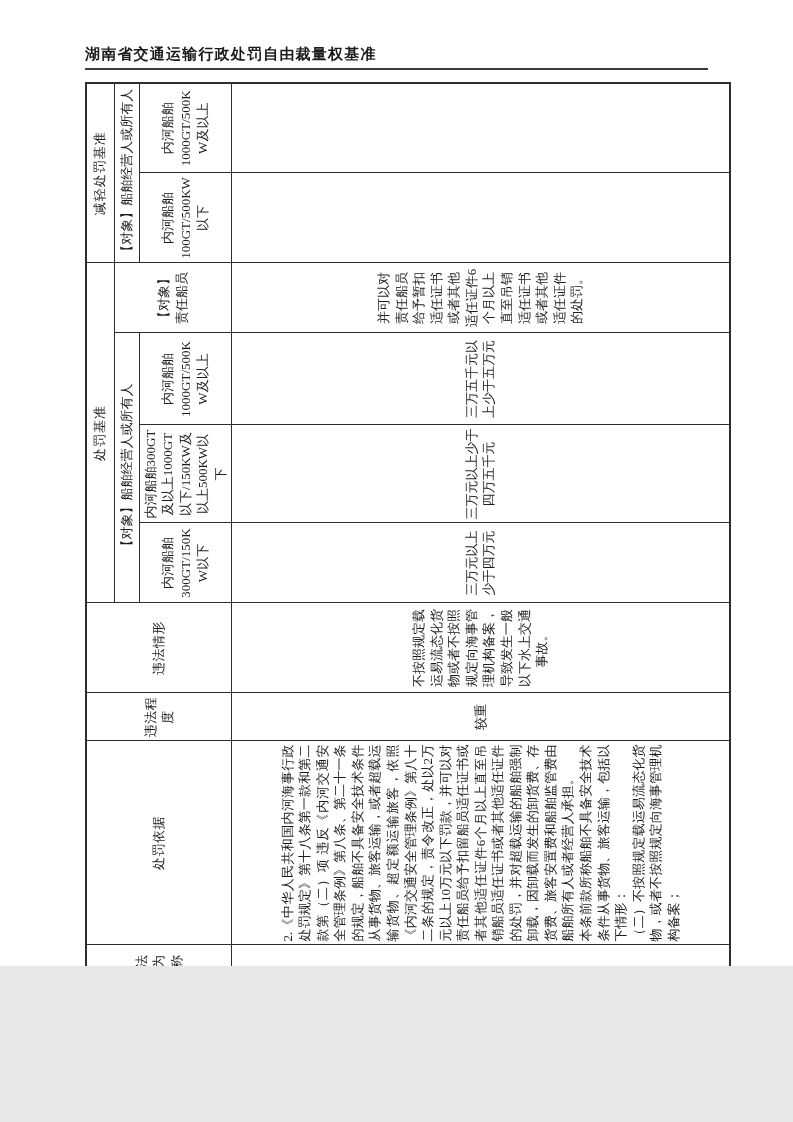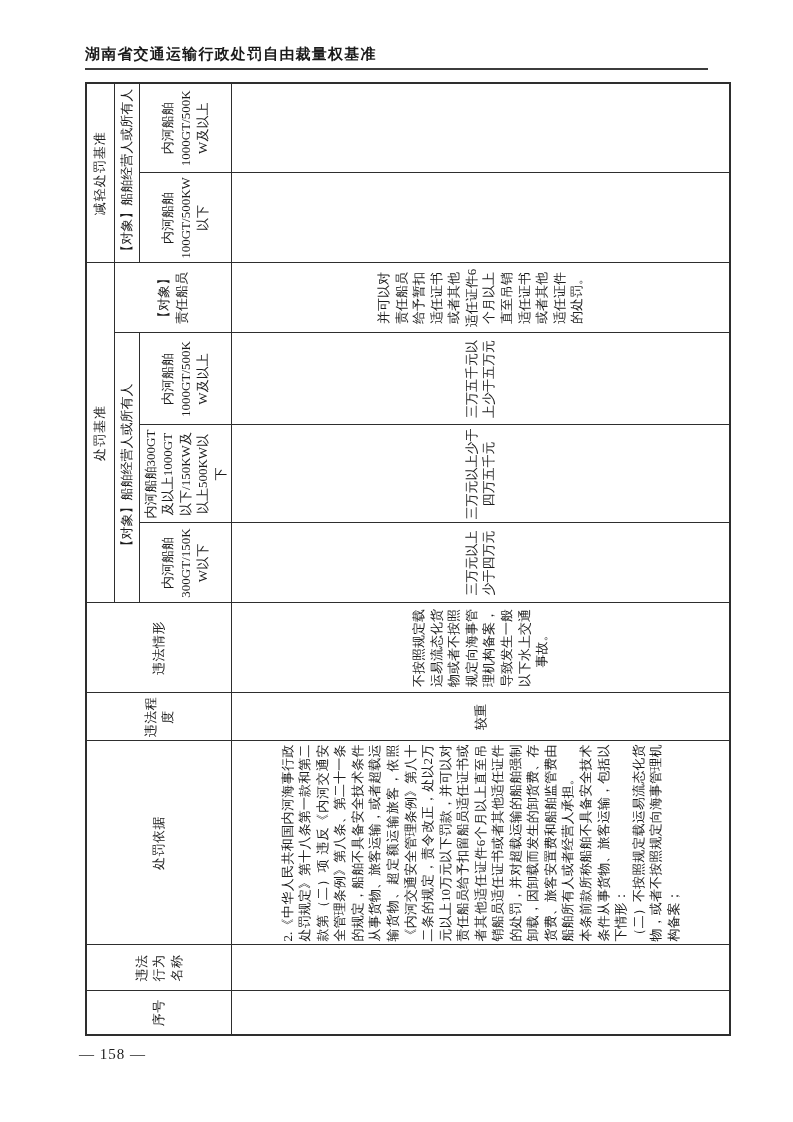--- a/index.html
+++ b/index.html
@@ -1,21 +1,21 @@
 <!DOCTYPE html>
 <html><head>
 <meta charset="utf-8">
 <style>
   * { margin: 0; padding: 0; box-sizing: border-box; }
   html, body { background: #e8e8e8; }
   body { font-family: "Liberation Serif", "DejaVu Serif", serif; }
   .page {
     position: relative;
     width: 793px;
-    height: 1122px;
+    height: 966px;
     background: #ffffff;
     overflow: hidden;
     color: #1c1c1c;
   }
   .doc-title {
     position: absolute;
     left: 85px;
     top: 45px;
     font-family: "Liberation Sans", "DejaVu Sans", sans-serif;
     font-weight: bold;

